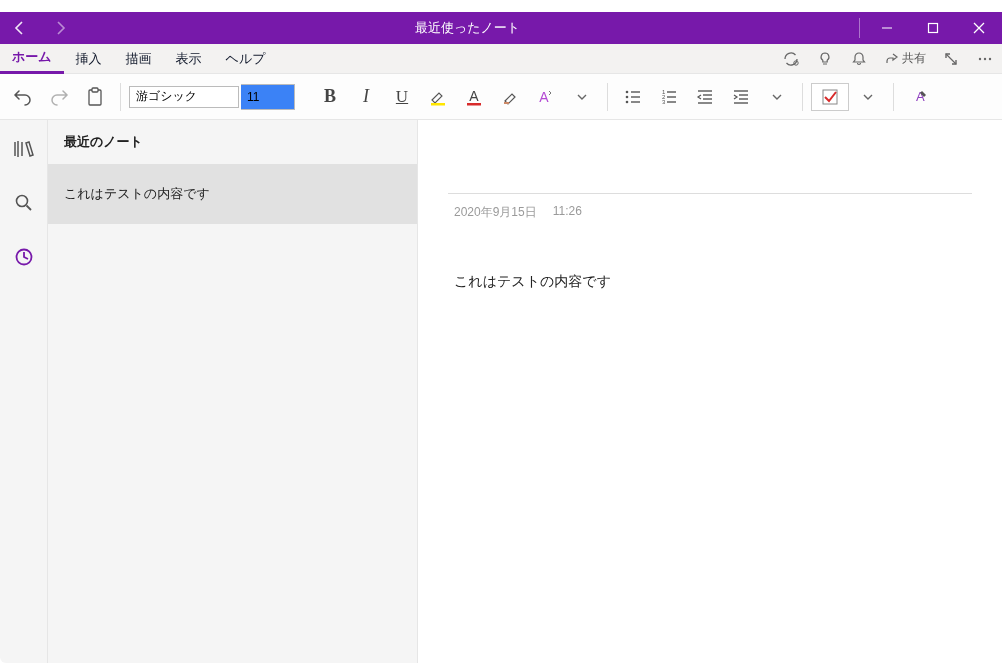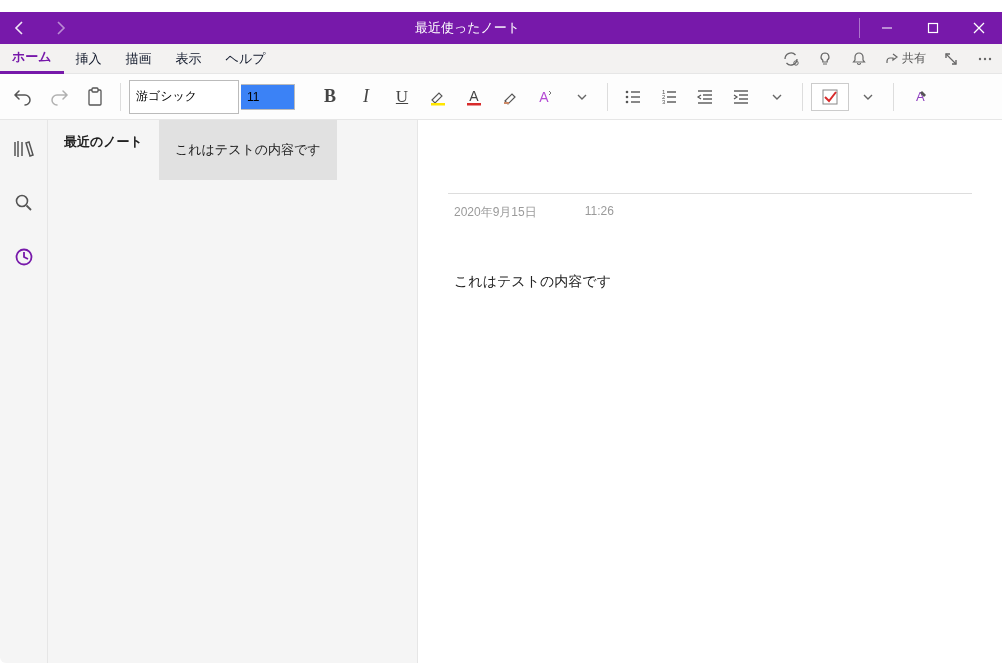--- a/index.html
+++ b/index.html
@@ -19,45 +19,45 @@
 .tabrow .tab { padding: 0 12px; font-size: 13px; height: 30px; display:flex; align-items:center; color:#0f172a;}
 .tabrow .tab.active { color: #7719aa; border-bottom: 3px solid #7719aa; font-weight: 600; text-align: center;}
 .tabrow .spacer { flex:1; }
 .tabrow .rightbtn { width: 34px; height:30px; display:flex; align-items:center; justify-content:center; color:#555;}
 .tabrow .share { display:flex; align-items:center; padding:0 8px; font-size:12px; color:#555; gap:4px;}
 
 
 .ribbon { height: 46px; background: #fdfdfd; border-bottom: 1px solid #e6e6e6; display: flex; align-items:center; padding: 0 6px; gap: 2px;}
 .ribbon .btn { min-width: 34px; height: 34px; display:flex; align-items:center; justify-content:center; border-radius:2px; color:#444;}
 .ribbon .sep { width:1px; height:28px; background:#ddd; margin: 0 6px;}
-.ribbon .font-name { width:110px; height:34px; border:1px solid #bbb; font-size:12px; padding:0 6px; display:flex; align-items:center; background:#fff;}
+.ribbon .font-name { width:110px; height:22px; border:1px solid #bbb; font-size:12px; padding:0 6px; display:flex; align-items:center; background:#fff;}
 .ribbon .font-size { width:54px; height:26px; border:1px solid #bbb; border-left:none; font-size:12px; padding:0 6px; display:flex; align-items:center; background:#3b82f6;}
 .ribbon .tagbox { width:38px; height:28px; border:1px solid #ccc; display:flex; align-items:center; justify-content:center; background:#fff;}
 .ribbon .chev { width:20px;}
 
 
 .main { flex:1; display:flex; overflow:hidden;}
 .leftrail { width:48px; background:#f5f5f5; border-right:1px solid #e6e6e6; display:flex; flex-direction:column; align-items:center; padding-top:14px; gap:24px;}
 .leftrail .railbtn { width:30px; height:30px; display:flex;align-items:center;justify-content:center; color:#555;}
 .leftrail .railbtn.active { color:#7719aa; }
 .leftrail .indicator { position:relative;}
 .leftrail .indicator::before { content:""; position:absolute; left:-18px; top:-2px; width:3px; height:34px; background:#7719aa; }
 
-.notelist { width:370px; background:#f5f5f5; border-right:1px solid #e6e6e6; display:flex; flex-direction:row;}
+.notelist { width:370px; background:#f5f5f5; border-right:1px solid #e6e6e6; display:flex; flex-direction:column;}
 .notelist .header { height:44px; display:flex; align-items:center; padding:0 16px; font-size:13px; font-weight:700; color:#222;}
 .notelist .item { height:60px; padding:10px 16px 10px 16px; display:flex; flex-direction:column; justify-content:center; gap:4px;}
 .notelist .item.selected { background:#e1e1e1;}
 .notelist .item .t1 { font-size:13px; color:#222;}
 .notelist .item .t2 { font-size:12px; color:#777; padding-left:16px;}
 .notelist .fill { flex:1;}
 .notelist .addpage { height:44px; display:flex; align-items:center; gap:10px; padding:0 16px; color:#7719aa; font-size:13px;}
 
 .page { flex:1; background:#fff; padding: 24px 30px;}
 .page .title-input { width:100%; border:none; border-bottom:1px solid #ddd; font-size:28px; padding:6px 0 10px 0; outline:none; color:#666; height:50px;}
-.page .meta { display:flex; gap:48px; color:#9a9a9a; font-size:12px; margin-top:10px; padding-left:6px;}
+.page .meta { display:flex; gap:16px; color:#9a9a9a; font-size:12px; margin-top:10px; padding-left:6px;}
 .page .body { margin-top:52px; font-size:14px; color:#222; padding-left:6px;}
 
 svg { display:block; }
 .fmt { font-family: "Times New Roman", serif; }
 </style>
 </head>
 <body>
 
 <div class="titlebar">
   <div class="nav">

